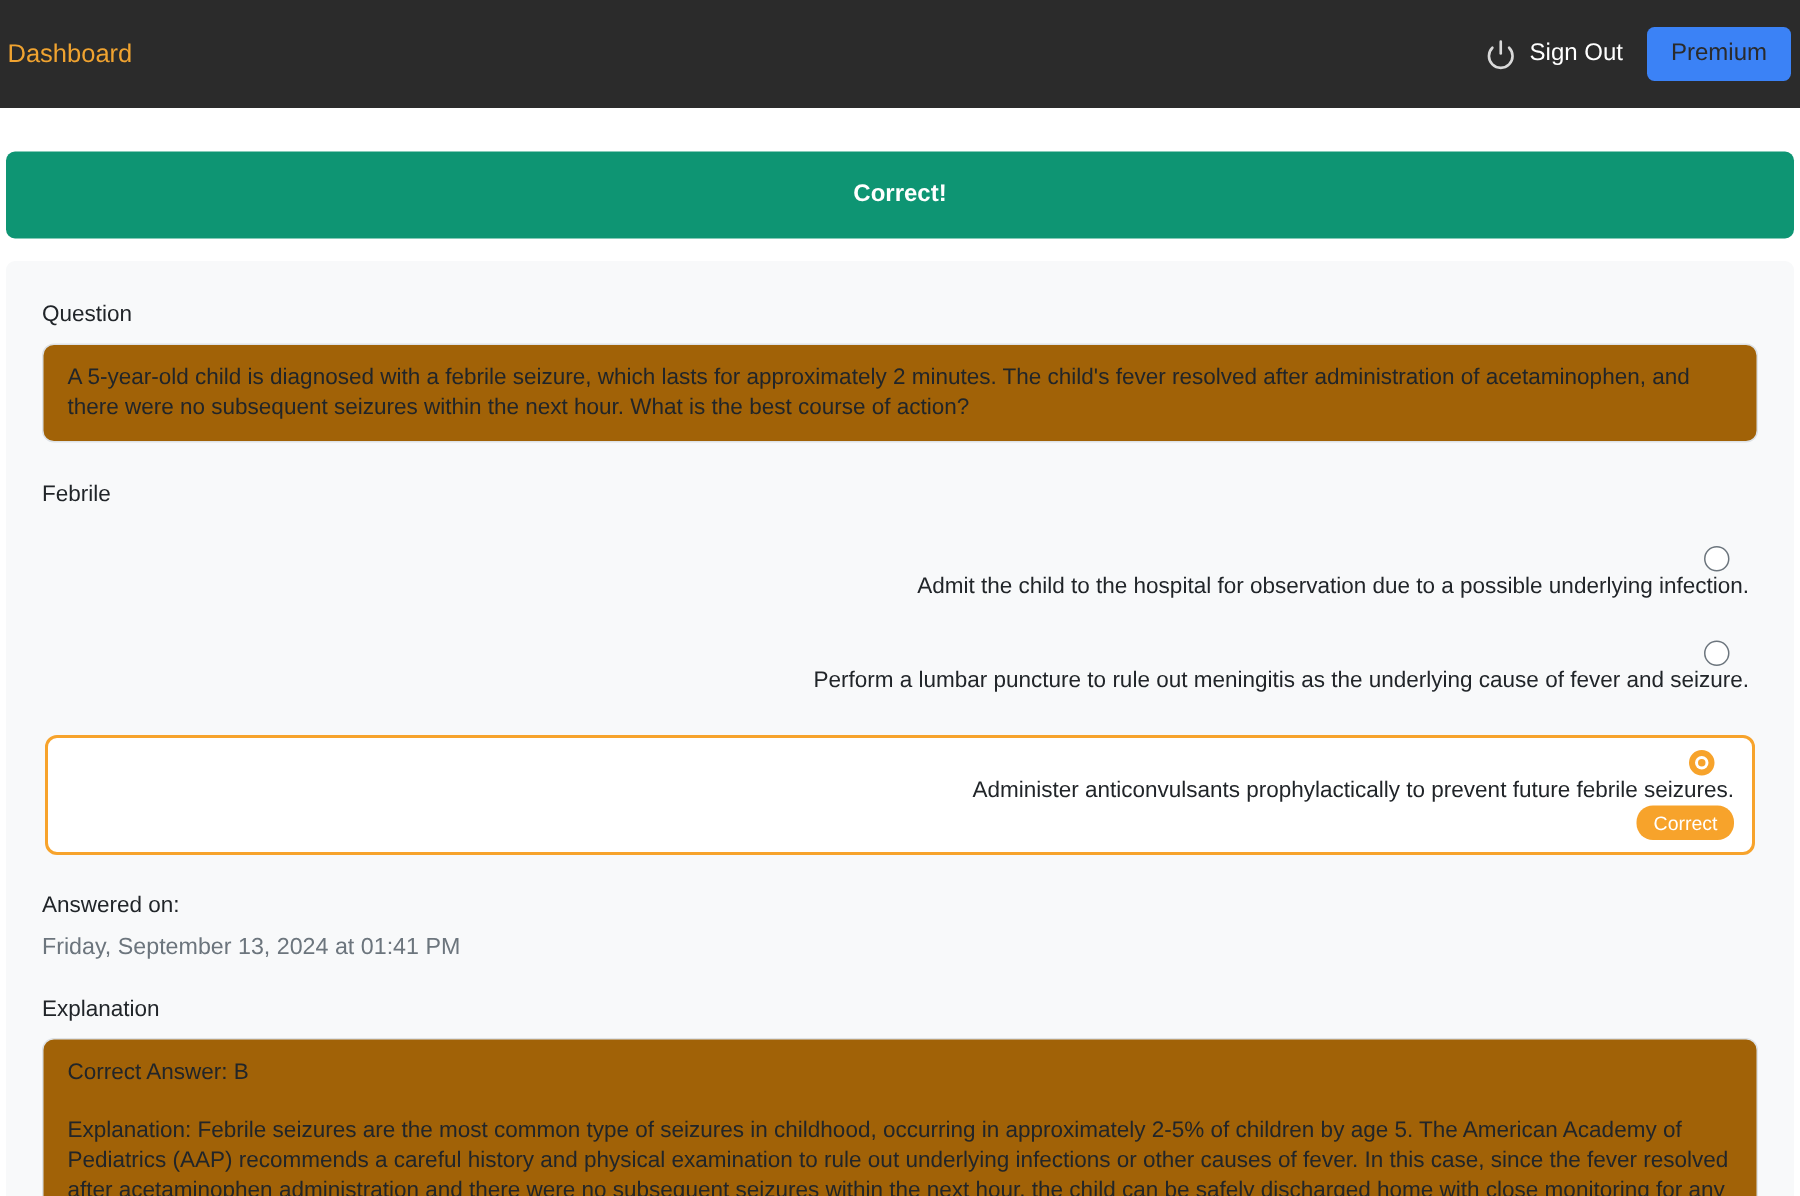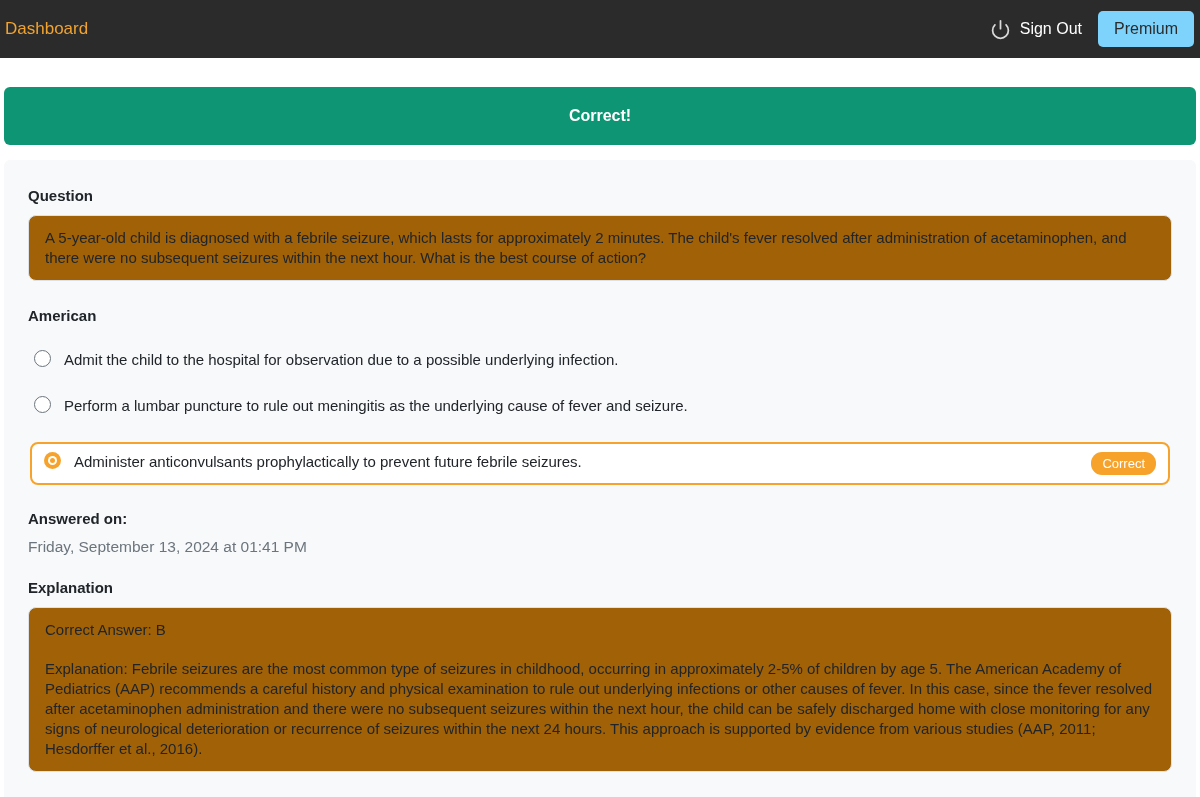--- a/index.html
+++ b/index.html
@@ -6,21 +6,21 @@
   html, body { background: #ffffff; }
   body {
     width: 1200px;
     min-height: 797px;
     font-family: "Liberation Sans", sans-serif;
     color: #212529;
   }
 
   
   .navbar {
-    height: 58px;
+    height: 72px;
     background: #2b2b2b;
     display: flex;
     align-items: center;
     padding: 0 6px 0 5px;
   }
   .brand {
     color: #f0a330;
     font-size: 17px;
     margin-right: 38px;
     cursor: pointer;
@@ -34,21 +34,21 @@
     white-space: nowrap;
   }
   .nav-right { margin-left: auto; display: flex; align-items: center; }
   .signout {
     display: flex; align-items: center; gap: 9px;
     color: #ffffff; font-size: 16px; cursor: pointer;
   }
   .power-icon { display: inline-flex; }
   .premium-btn {
     margin-left: 16px;
-    background: #7dd3fc;
+    background: #3b82f6;
     color: #2b2b2b;
     font-family: "Liberation Sans", sans-serif;
     font-size: 16px;
     font-weight: 500;
     border: none;
     border-radius: 5px;
     padding: 9px 16px;
     cursor: pointer;
   }
 
@@ -66,44 +66,45 @@
 
   
   .card {
     margin: 15px 4px 0 4px;
     background: #f8f9fa;
     border-radius: 6px;
     padding: 27px 24px 34px 24px;
   }
   .section-label {
     font-size: 15px;
-    font-weight: 700;
+    font-weight: 400;
     color: #212529;
   }
   .text-box {
     margin-top: 11px;
     background: #a16207;
     border: 1px solid #dee2e6;
     border-radius: 8px;
     padding: 12px 16px;
     font-size: 15px;
     line-height: 20px;
     color: #212529;
   }
 
   .answers-label { margin-top: 26px; }
 
   .answer-row {
     display: flex;
-    align-items: flex-start;
+    align-items: flex-end;
     margin-top: 26px;
     padding: 0 6px;
     font-size: 15px;
     color: #212529;
     cursor: pointer;
+    flex-direction: column;
   }
   .answer-row.selected {
     margin-top: 26px;
     margin-left: 2px;
     margin-right: 2px;
     background: #ffffff;
     border: 2px solid #f7a32b;
     border-radius: 8px;
     padding: 8px 12px;
   }
@@ -170,21 +171,21 @@
   </div>
 </nav>
 
 <div class="banner">Correct!</div>
 
 <main class="card">
 
   <div class="section-label">Question</div>
   <div class="text-box">A 5-year-old child is diagnosed with a febrile seizure, which lasts for approximately 2 minutes. The child's fever resolved after administration of acetaminophen, and there were no subsequent seizures within the next hour. What is the best course of action?</div>
 
-  <div class="section-label answers-label">American</div>
+  <div class="section-label answers-label">Febrile</div>
 
   <div class="answer-row">
     <span class="radio"></span>
     <span class="answer-text">Admit the child to the hospital for observation due to a possible underlying infection.</span>
   </div>
 
 
   <div class="answer-row">
     <span class="radio"></span>
     <span class="answer-text">Perform a lumbar puncture to rule out meningitis as the underlying cause of fever and seizure.</span>

